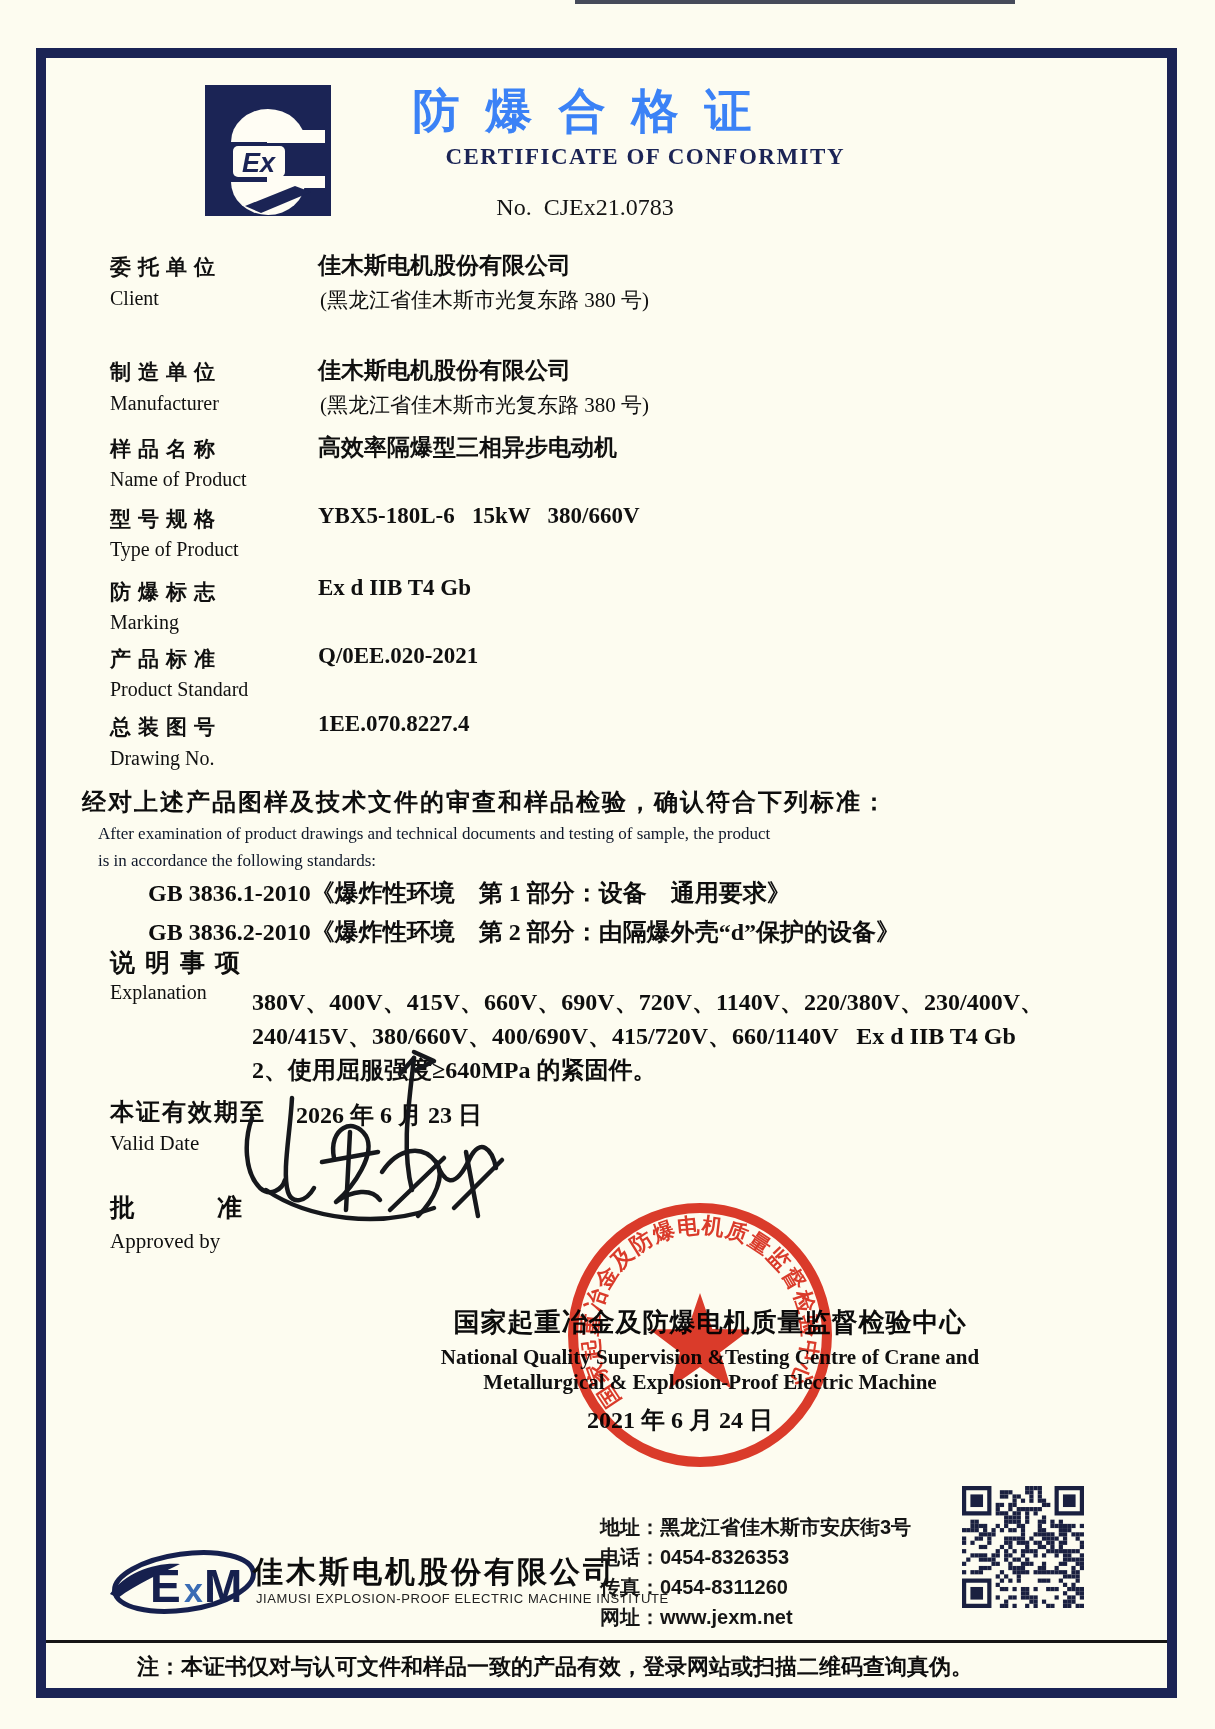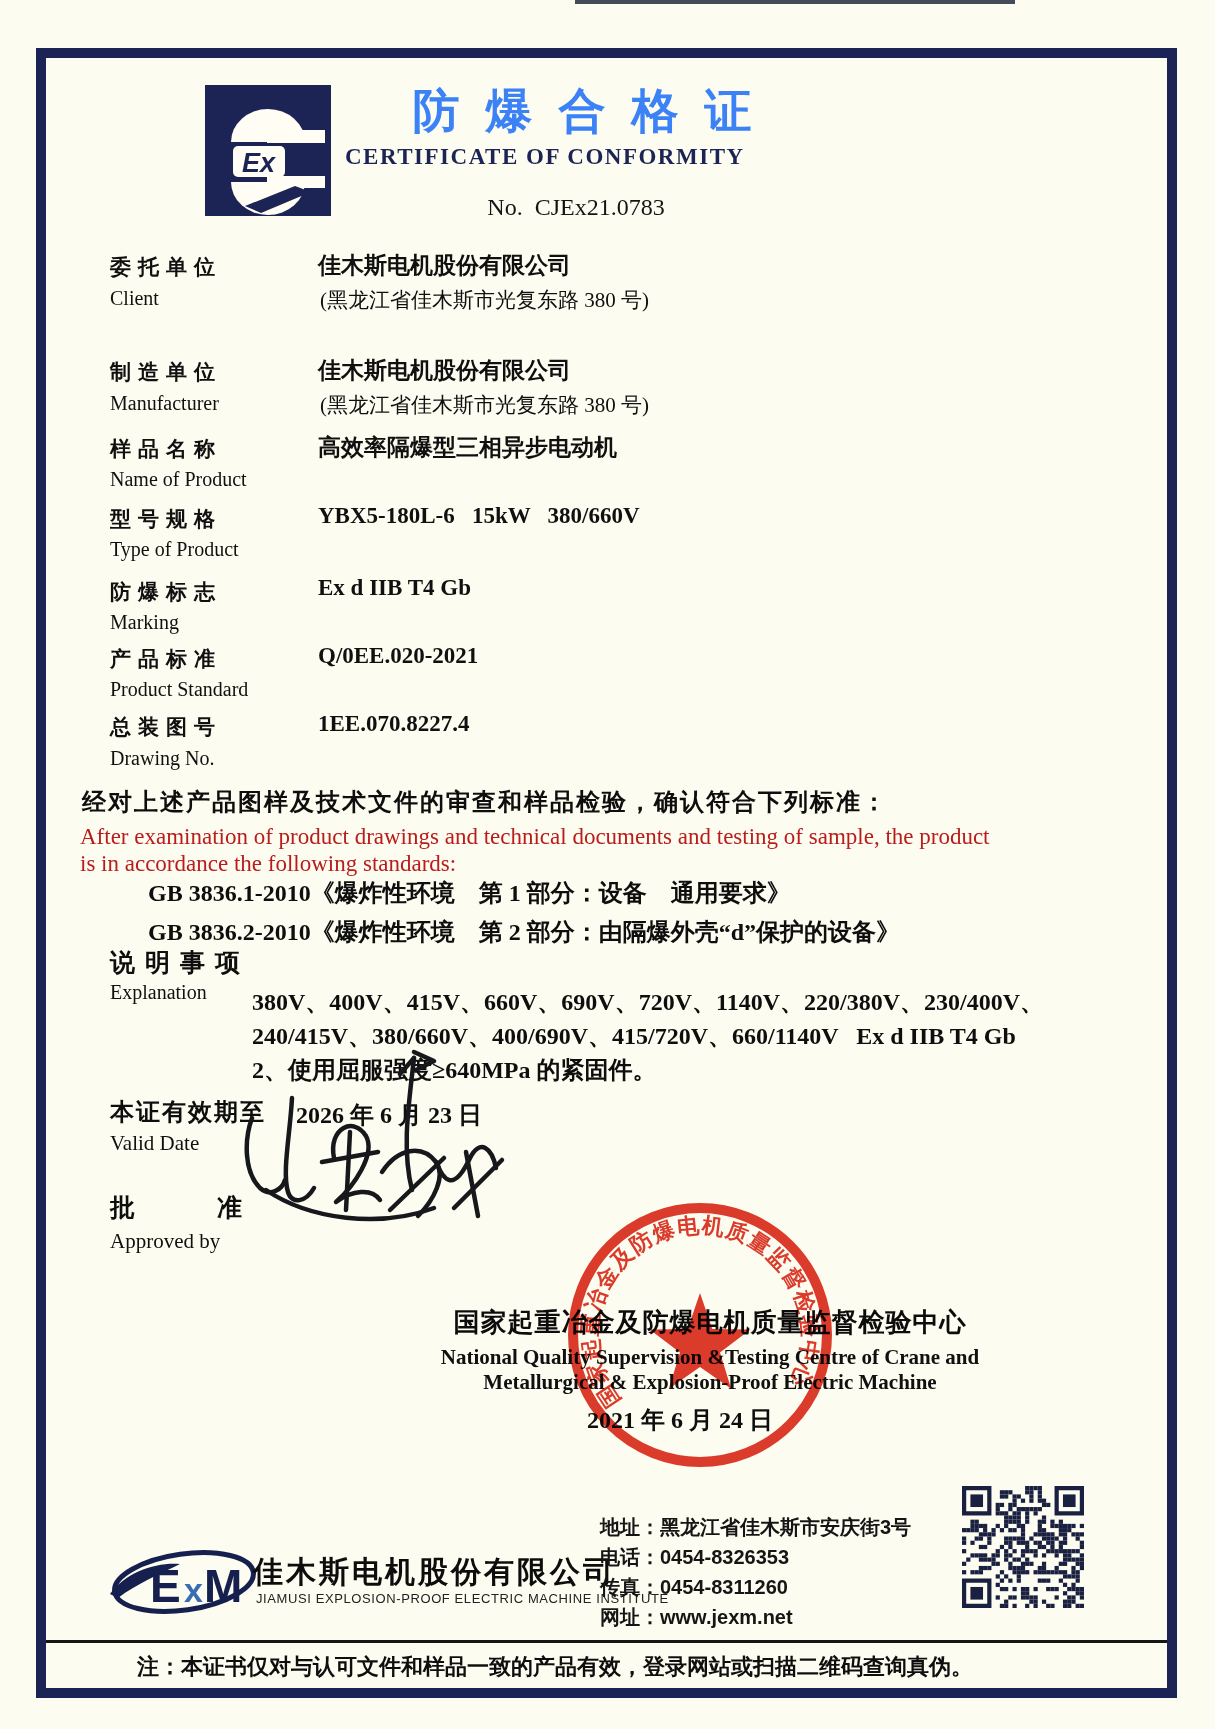--- a/index.html
+++ b/index.html
@@ -4,37 +4,37 @@
 <style>
   html,body{margin:0;padding:0;background:#fdfcf0;}
   .page{position:relative;width:1215px;height:1729px;background:#fdfcf0;overflow:hidden;
         font-family:"Liberation Sans","DejaVu Sans",sans-serif;color:#141414;}
   .frame{position:absolute;left:36px;top:48px;width:1141px;height:1650px;
          border:10px solid #1b2455;box-sizing:border-box;}
   .top-artifact{position:absolute;left:575px;top:0;width:440px;height:4px;background:#262b3f;opacity:.85;}
   .title-cn{position:absolute;left:345px;top:80px;width:500px;text-align:center;
             font-size:47px;font-weight:bold;letter-spacing:26px;color:#3b82f6;
             font-family:"Liberation Serif","DejaVu Serif",serif;white-space:nowrap;}
-  .title-en{position:absolute;left:345px;top:144px;width:500px;text-align:left;
+  .title-en{position:absolute;left:345px;top:144px;width:500px;text-align:right;
             font-size:23px;font-weight:bold;letter-spacing:1.5px;color:#1b2455;
             font-family:"Liberation Serif","DejaVu Serif",serif;}
-  .cert-no{position:absolute;left:326px;top:194px;width:500px;text-align:center;
+  .cert-no{position:absolute;left:335px;top:194px;width:500px;text-align:center;
            font-size:24px;color:#141414;white-space:pre;
            font-family:"Liberation Serif","DejaVu Serif",serif;}
   .flabel{position:absolute;left:110px;font-size:21px;font-weight:bold;letter-spacing:7px;
           color:#101010;white-space:nowrap;}
   .flabel-en{position:absolute;left:110px;font-size:20px;color:#101010;white-space:nowrap;
              font-family:"Liberation Serif","DejaVu Serif",serif;}
   .fvalue{position:absolute;left:318px;font-size:23px;font-weight:bold;color:#101010;
           white-space:pre;font-family:"Liberation Serif","DejaVu Serif",serif;}
   .fvalue2{position:absolute;left:320px;font-size:21px;color:#101010;white-space:pre;
            font-family:"Liberation Serif","DejaVu Serif",serif;}
   .stmt-cn{position:absolute;left:82px;top:786px;font-size:24px;font-weight:bold;letter-spacing:2px;
            color:#0e0e0e;white-space:nowrap;}
-  .stmt-en{position:absolute;left:80px;font-size:23px;color:#b91c1c;white-space:nowrap;
+  .stmt-en{position:absolute;left:98px;font-size:17px;color:#0f172a;white-space:nowrap;
            font-family:"Liberation Serif","DejaVu Serif",serif;}
   .std-line{position:absolute;left:148px;font-size:24px;font-weight:bold;color:#0e0e0e;white-space:pre;
             font-family:"Liberation Serif","DejaVu Serif",serif;}
   .expl-label{position:absolute;left:110px;top:946px;font-size:25px;font-weight:bold;letter-spacing:10px;
               color:#0e0e0e;white-space:nowrap;}
   .expl-en{position:absolute;left:110px;top:981px;font-size:20px;color:#101010;
            font-family:"Liberation Serif","DejaVu Serif",serif;}
   .expl-line{position:absolute;left:252px;font-size:24px;font-weight:600;color:#0e0e0e;white-space:pre;
              font-family:"Liberation Serif","DejaVu Serif",serif;}
   .valid-label{position:absolute;left:110px;top:1096px;font-size:24px;font-weight:bold;letter-spacing:2px;color:#0e0e0e;}

